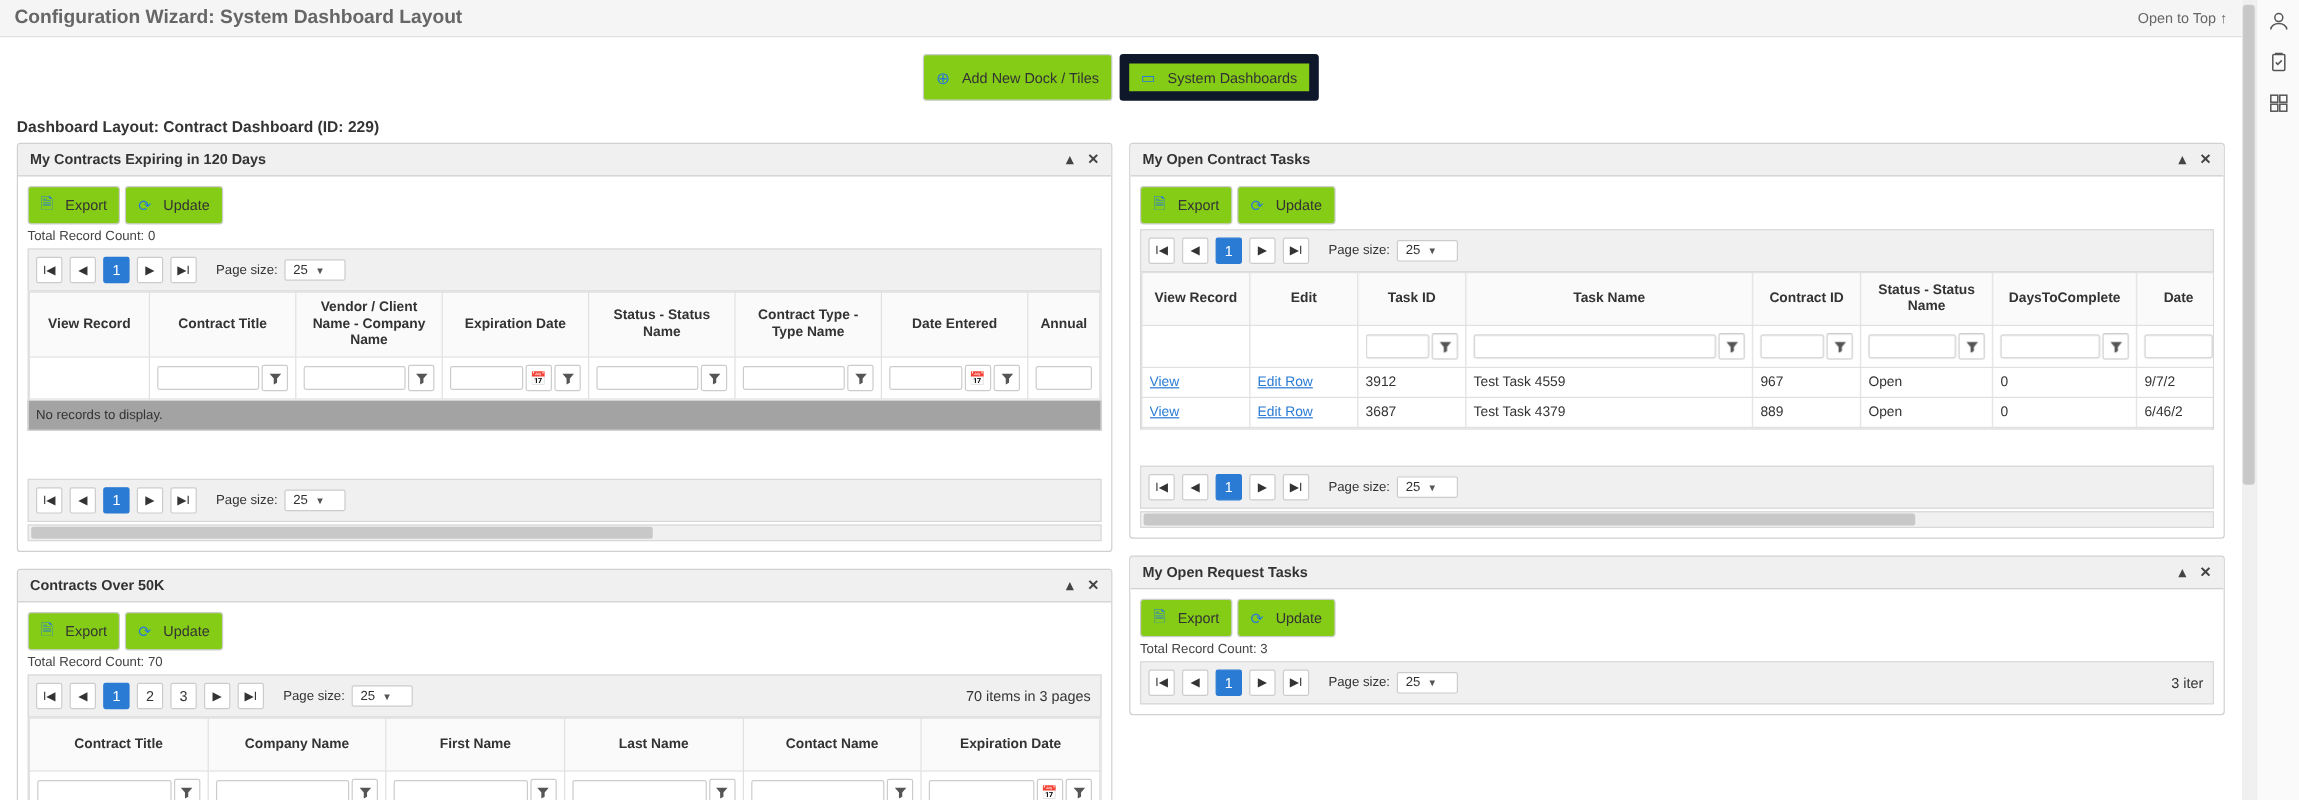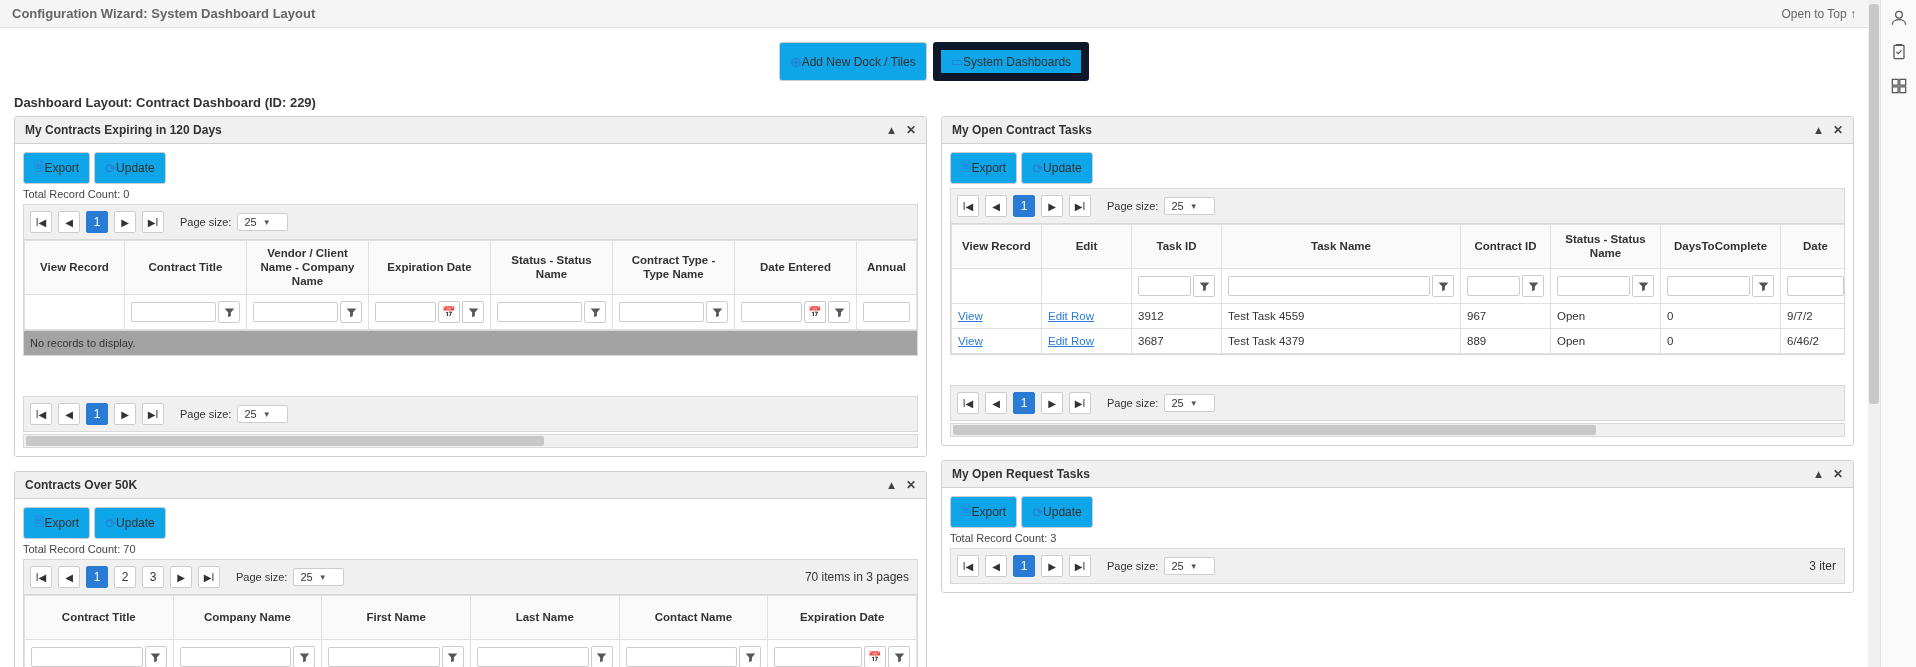--- a/index.html
+++ b/index.html
@@ -14,39 +14,39 @@
     display: flex;
     justify-content: space-between;
     align-items: center;
     padding: 6px 12px;
     border-bottom: 1px solid #e0e0e0;
     background: #f5f5f5;
   }
   .top-bar .title {
     font-weight: 600;
     color: #666;
-    font-size: 13px;
+    font-size: 16px;
   }
   .top-bar .back-top {
     color: #666;
     cursor: pointer;
     font-size: 12px;
   }
   .toolbar-row {
     text-align: center;
     padding: 14px 0 8px;
   }
   .toolbar-row .btn-group { display: inline-flex; gap: 6px; }
   .btn {
     display: inline-flex;
     align-items: center;
-    gap: 0;
+    gap: 10px;
     padding: 4px 10px;
     border: 1px solid #ccc;
-    background: #0ea5e9;
+    background: #84cc16;
     border-radius: 3px;
     cursor: pointer;
     font-size: 12px;
     color: #333;
   }
   .btn.highlighted {
     border: 8px solid #0f172a;
     justify-content: center;
   }
   .icon-plus::before { content: "⊕"; color: #2a7bd4; font-size: 14px; }

